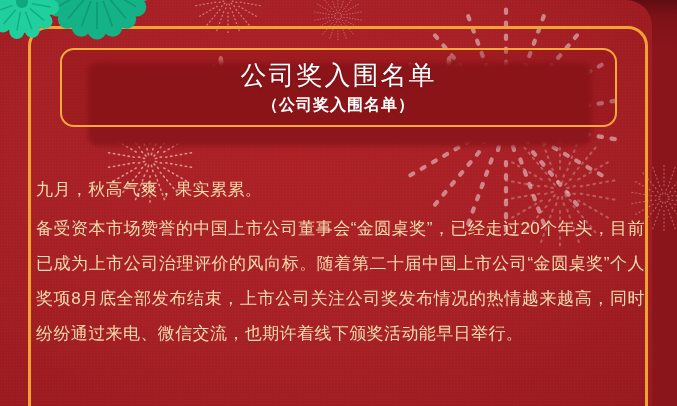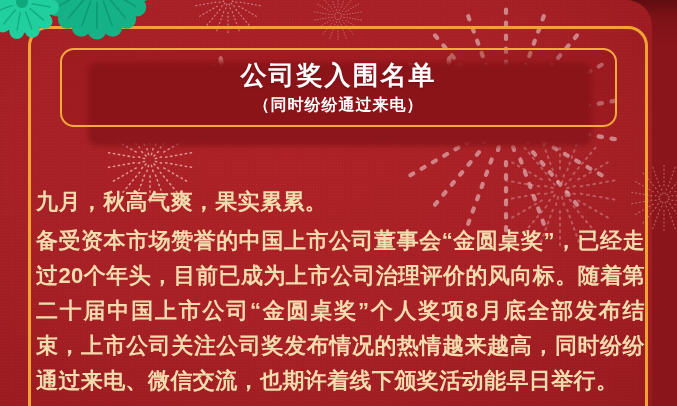--- a/index.html
+++ b/index.html
@@ -38,30 +38,30 @@
     border:3px solid #f0a333; border-radius:20px;
   }
   .title-box{
     position:absolute; left:60px; top:48px; width:557px; height:79px;
     border:2.5px solid #f3a93c; border-radius:14px;
     background:rgba(140,18,24,0.30);
     display:flex; flex-direction:column; align-items:center; justify-content:center;
     gap:6px;
   }
   .title{
-    color:#ffffff; font-size:26px; font-weight:700; letter-spacing:2px;
+    color:#ffffff; font-size:26px; font-weight:400; letter-spacing:2px;
     line-height:1.1; text-shadow:0 1px 2px rgba(90,10,12,.6);
   }
   .subtitle{
     color:#ffffff; font-size:16px; font-weight:700; letter-spacing:1px;
     line-height:1.1;
   }
   .body-text{
-    position:absolute; left:36px; top:184px; width:609px;
-    color:#f2dcae; font-weight:700; font-size:22px; letter-spacing:.4px;
+    position:absolute; left:36px; top:172px; width:609px;
+    color:#f2dcae; font-weight:400; font-size:17px; letter-spacing:.4px;
     text-align:justify;
   }
   .body-text p{ line-height:35px; }
   .body-text p + p{ margin-top:4px; }
   .fan-decor{ position:absolute; left:0px; top:0px; z-index:6; }
 </style>
 </head>
 <body>
 
 <div class="page">
@@ -125,21 +125,21 @@
 
     <use href="#wheat" transform="translate(224,88)" style="color:#e2988f;opacity:.9"></use>
     <use href="#wheat" transform="translate(446,88) scale(-1,1)" style="color:#e2988f;opacity:.9"></use>
   </svg>
 
   <div class="title-shadow"></div>
   <div class="outer-border"></div>
 
   <div class="title-box">
     <div class="title">公司奖入围名单</div>
-    <div class="subtitle">（同时纷纷通过来电）</div>
+    <div class="subtitle">（公司奖入围名单）</div>
   </div>
 
   <div class="body-text">
     <p>九月，秋高气爽，果实累累。</p>
     <p>备受资本市场赞誉的中国上市公司董事会“金圆桌奖”，已经走过20个年头，目前已成为上市公司治理评价的风向标。随着第二十届中国上市公司“金圆桌奖”个人奖项8月底全部发布结束，上市公司关注公司奖发布情况的热情越来越高，同时纷纷通过来电、微信交流，也期许着线下颁奖活动能早日举行。</p>
   </div>
 
   <svg class="fan-decor" width="170" height="75" viewBox="0 0 170 75">
     <g>
       <circle cx="142.3" cy="-8" r="9.5" fill="#15b287"></circle>

